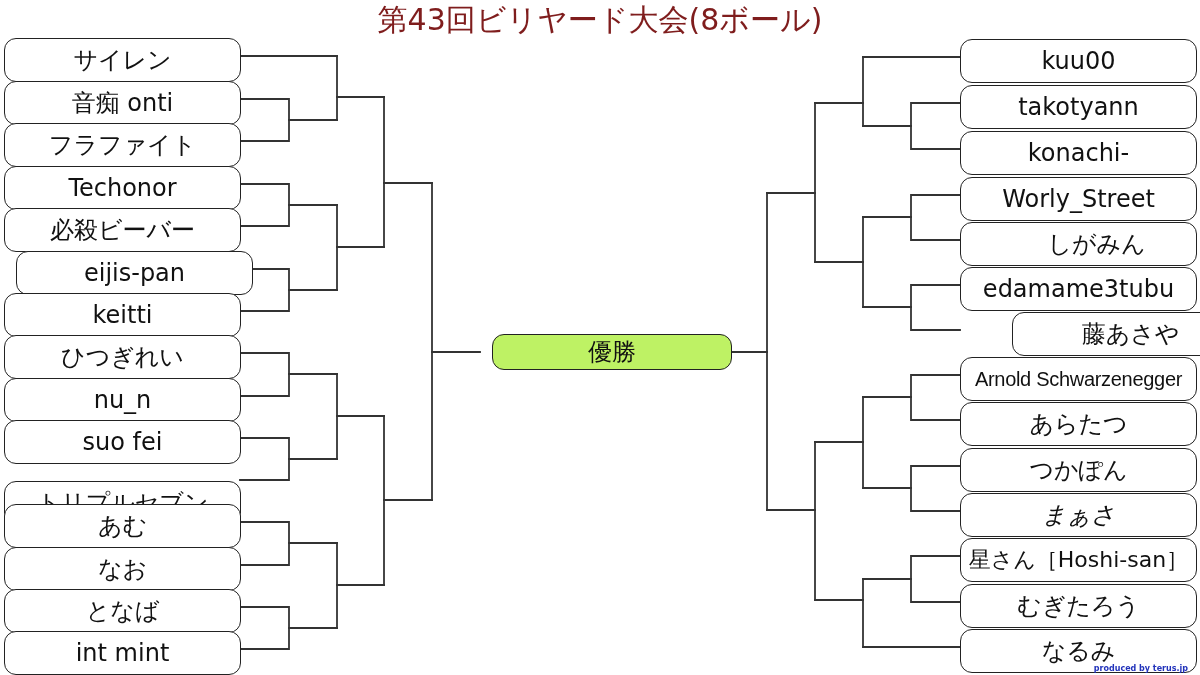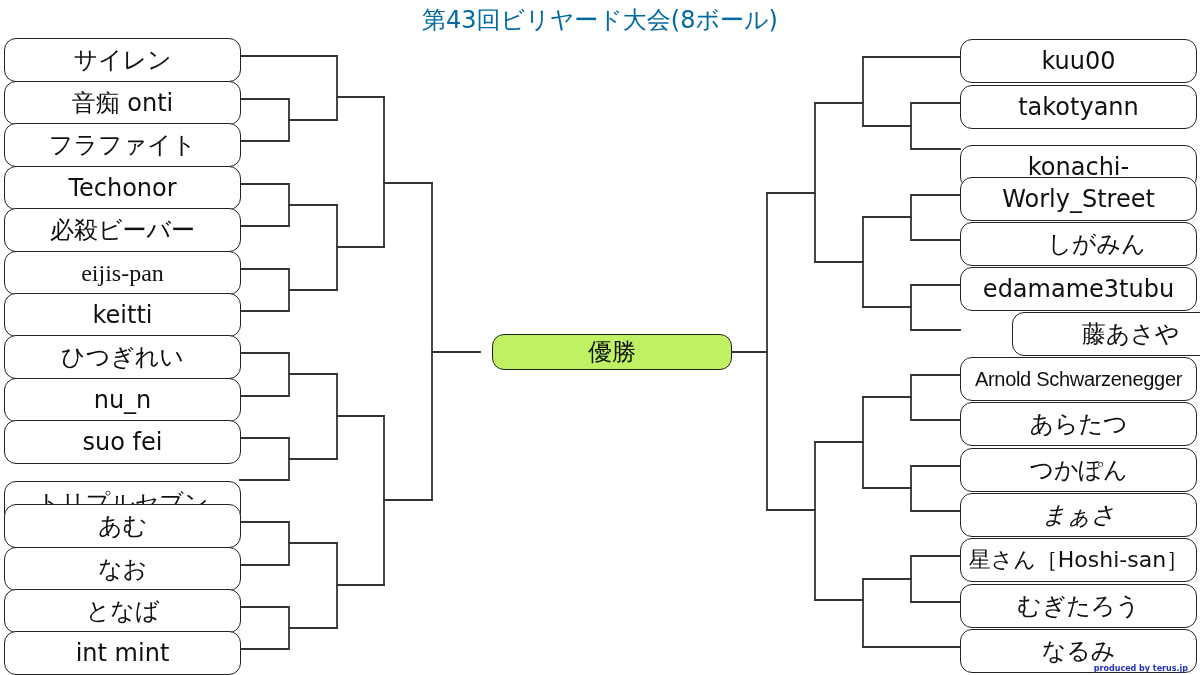--- a/index.html
+++ b/index.html
@@ -1,19 +1,19 @@
 <!DOCTYPE html>
 <html><head>
 <meta charset="utf-8">
 <style>
   html, body { margin: 0; padding: 0; background: #ffffff; }
   body { width: 1200px; height: 675px; position: relative; overflow: hidden;
          font-family: "DejaVu Sans", "Liberation Sans", sans-serif; color: #111; }
   .title { position: absolute; left: 0; width: 1200px; top: 2px; text-align: center;
-           font-size: 24px; line-height: 36px; color: #0369a1; }
+           font-size: 30px; line-height: 36px; color: #7f1d1d; }
   .box { position: absolute; box-sizing: border-box; height: 44px; width: 237px;
          border: 1.6px solid #222; border-radius: 12px; background: #fff;
          display: flex; align-items: center; justify-content: center;
          font-size: 24px; white-space: nowrap; overflow: hidden; }
   .box.narrow-text span { font-family: "Liberation Sans Narrow", "Liberation Sans", sans-serif;
          font-size: 20px; letter-spacing: -0.3px; }
   .champion { position: absolute; box-sizing: border-box; left: 492px; top: 334px;
               width: 240px; height: 36px; border: 1.6px solid #222; border-radius: 12px;
               display: flex; align-items: center; justify-content: center; font-size: 24px; background:#bef264; }
   svg.lines { position: absolute; left: 0; top: 0; }
@@ -114,21 +114,21 @@
     </div>
   <div class="box" style="left:4px;top:123px;">
       <span>フラファイト</span>
     </div>
   <div class="box" style="left:4px;top:166px;">
       <span>Techonor</span>
     </div>
   <div class="box" style="left:4px;top:208px;">
       <span>必殺ビーバー</span>
     </div>
-  <div class="box" style="left:4px;top:251px;font-family:Liberation Serif, serif;">
+  <div class="box" style="left:16px;top:251px;">
       <span>eijis-pan</span>
     </div>
   <div class="box" style="left:4px;top:293px;">
       <span>keitti</span>
     </div>
   <div class="box" style="left:4px;top:335px;">
       <span>ひつぎれい</span>
     </div>
   <div class="box" style="left:4px;top:378px;">
       <span>nu_n</span>
@@ -157,21 +157,21 @@
   <span>優勝</span>
 </div>
 
 <div>
   <div class="box" style="left:960px;top:39px;">
       <span>kuu00</span>
     </div>
   <div class="box" style="left:960px;top:85px;">
       <span>takotyann</span>
     </div>
-  <div class="box" style="left:960px;top:145px;">
+  <div class="box" style="left:960px;top:131px;">
       <span>konachi-</span>
     </div>
   <div class="box" style="left:960px;top:177px;">
       <span>Worly_Street</span>
     </div>
   <div class="box" style="left:960px;top:222px;padding-left:36px;">
       <span>しがみん</span>
     </div>
   <div class="box" style="left:960px;top:267px;">
       <span>edamame3tubu</span>

